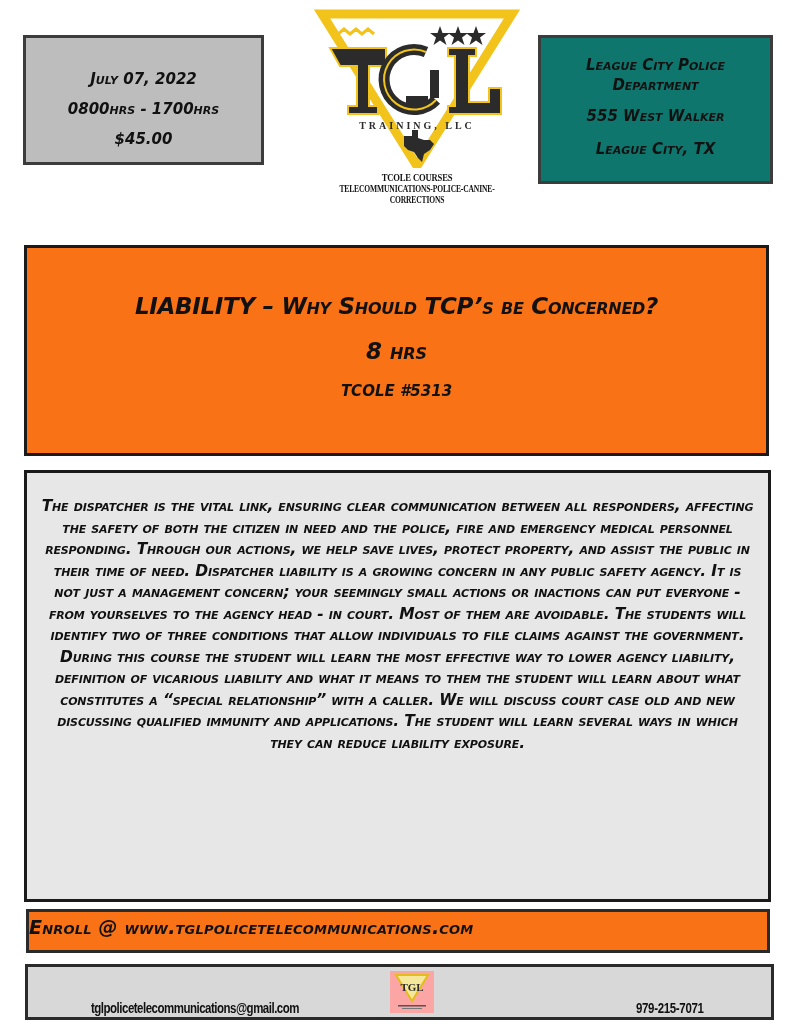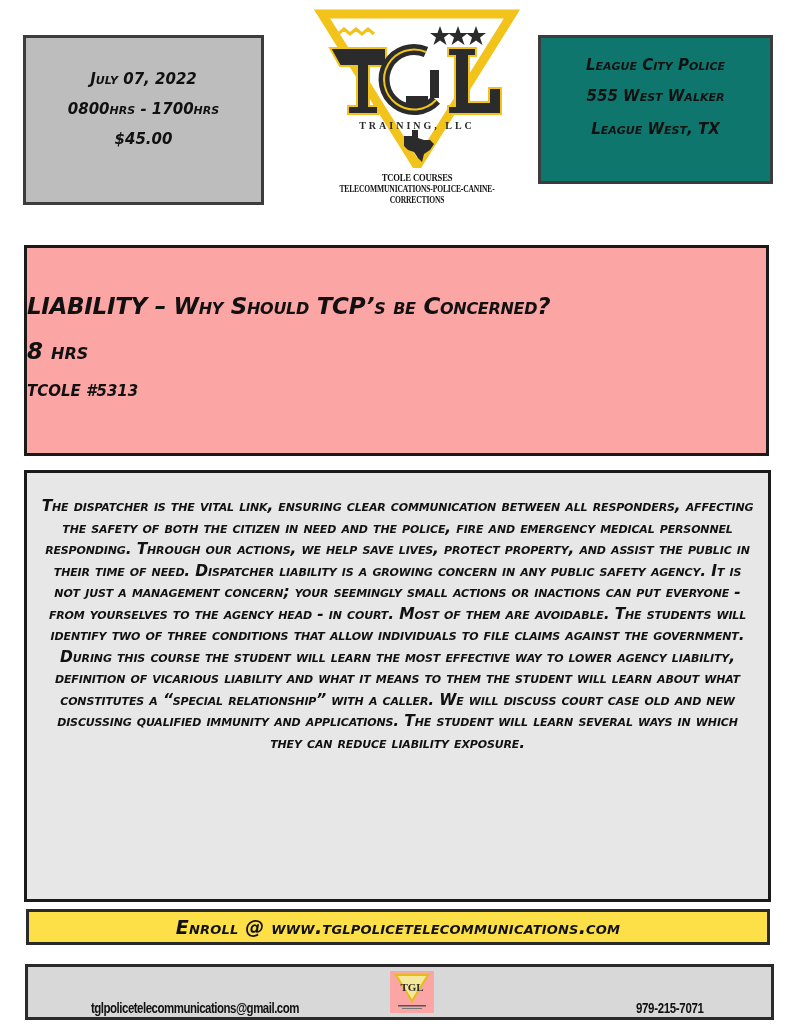--- a/index.html
+++ b/index.html
@@ -1,41 +1,41 @@
 <!DOCTYPE html>
 <html><head>
 <meta charset="utf-8">
 <style>
   * { box-sizing: border-box; margin: 0; padding: 0; }
   html, body { width: 800px; height: 1032px; background: #ffffff; overflow: hidden; }
   body { position: relative; font-family: "DejaVu Sans", sans-serif; color: #111; }
   .box { position: absolute; }
   .sc { font-variant: small-caps; font-style: italic; font-weight: bold; }
 
-  #date-box { left: 23px; top: 35px; width: 241px; height: 170px; background: #bdbdbd; border: 3px solid #3c3c3c; text-align: center; }
+  #date-box { left: 23px; top: 35px; width: 241px; height: 130px; background: #bdbdbd; border: 3px solid #3c3c3c; text-align: center; }
   #date-box .line { font-size: 15px; line-height: 30px; }
   #date-box .l0 { margin-top: 26px; }
 
   #loc-box { left: 538px; top: 35px; width: 235px; height: 149px; background: #0f766e; border: 3px solid #3c3c3c; text-align: center; }
   #loc-box .line { font-size: 15px; line-height: 20px; }
   #loc-box .l0 { margin-top: 17px; }
   #loc-box .gap { margin-top: 13px; }
 
   #logo { left: 308px; top: 8px; width: 218px; height: 185px; }
   .logo-caption { position: absolute; left: 0; width: 100%; text-align: center; font-family: "Liberation Serif", serif; font-weight: bold; color: #111; letter-spacing: -0.2px; transform: scaleX(0.78); }
 
-  #title-box { left: 24px; top: 245px; width: 745px; height: 211px; background: #fca5a5; border: 3px solid #1a1a1a; text-align: left; }
+  #title-box { left: 24px; top: 245px; width: 745px; height: 211px; background: #f97316; border: 3px solid #1a1a1a; text-align: center; }
   #course-title { font-size: 23px; margin-top: 41px; line-height: 34px; letter-spacing: -0.3px; }
   #course-hours { font-size: 23px; margin-top: 11px; line-height: 34px; }
   #course-tcole { font-size: 15px; margin-top: 8px; line-height: 30px; }
 
   #desc-box { left: 24px; top: 470px; width: 747px; height: 432px; background: #e7e7e7; border: 3px solid #1a1a1a; text-align: center; }
   #desc-text { font-size: 15.5px; line-height: 21.5px; margin: 23px 14px 0 14px; letter-spacing: -0.15px; font-style: italic; }
 
-  #enroll-box { left: 26px; top: 909px; width: 744px; height: 36px; background: #fde047; border: 3px solid #2a2a2a; text-align: center; }
+  #enroll-box { left: 26px; top: 909px; width: 744px; height: 44px; background: #f97316; border: 3px solid #2a2a2a; text-align: left; }
   #enroll-text { font-size: 19px; line-height: 30px; letter-spacing: 0.2px; }
 
   #footer-box { left: 25px; top: 964px; width: 749px; height: 56px; background: #d8d8d8; border: 3px solid #2a2a2a; }
   #footer-email { position: absolute; left: 63px; top: 33px; font-family: "Liberation Sans", sans-serif; font-weight: bold; font-size: 14px; letter-spacing: -0.6px; transform: scaleX(0.82); transform-origin: left top; }
   #footer-phone { position: absolute; left: 608px; top: 33px; font-family: "Liberation Sans", sans-serif; font-weight: bold; font-size: 14px; letter-spacing: -0.4px; transform: scaleX(0.82); transform-origin: left top; }
   #footer-logo { position: absolute; left: 362px; top: 4px; width: 44px; height: 42px; background: #fca5a5; }
 </style>
 </head>
 <body>
 
@@ -66,22 +66,23 @@
     <text x="109" y="121" text-anchor="middle" font-family="Liberation Serif, serif" font-weight="bold" font-size="10" letter-spacing="3" fill="#2b2b2b">TRAINING, LLC</text>
 
     <path d="M96,128 h8 v-6 h6 v8 l6,2 h6 l4,4 l-4,6 l-6,4 l-2,8 l-4,-4 l-4,-6 l-6,-2 l-4,-4 z" fill="#2b2b2b"></path>
   </svg>
   <div class="logo-caption" style="top:163px; font-size:11px;">TCOLE COURSES</div>
   <div class="logo-caption" style="top:175px; font-size:10.5px; transform: scaleX(0.72); left:-20px; width:258px;">TELECOMMUNICATIONS-POLICE-CANINE-CORRECTIONS</div>
 </div>
 
 <div id="loc-box" class="box">
   <div class="line l0 sc">League City Police</div>
+  <div class="line sc">Department</div>
   <div class="line gap sc" style="margin-top:11px;">555 West Walker</div>
-  <div class="line gap sc">League West, TX</div>
+  <div class="line gap sc">League City, TX</div>
 </div>
 
 <div id="title-box" class="box">
   <div id="course-title" class="sc">LIABILITY – Why Should TCP’s be Concerned?</div>
   <div id="course-hours" class="sc">8 hrs</div>
   <div id="course-tcole" class="sc">TCOLE #5313</div>
 </div>
 
 <div id="desc-box" class="box">
   <div id="desc-text" class="sc">The dispatcher is the vital link, ensuring clear communication between all responders, affecting the safety of both the citizen in need and the police, fire and emergency medical personnel responding.  Through our actions, we help save lives, protect property, and assist the public in their time of need.  Dispatcher liability is a growing concern in any public safety agency.   It is not just a management concern; your seemingly small actions or inactions can put everyone - from yourselves to the agency head - in court.   Most of them are avoidable.  The students will identify two of three conditions that allow individuals to file claims against the government.  During this course the student will learn the most effective way to lower agency liability, definition of vicarious liability and what it means to them the student will learn about what constitutes a “special relationship” with a caller.  We will discuss court case old and new discussing qualified immunity and applications.  The student will learn several ways in which they can reduce liability exposure.</div>

